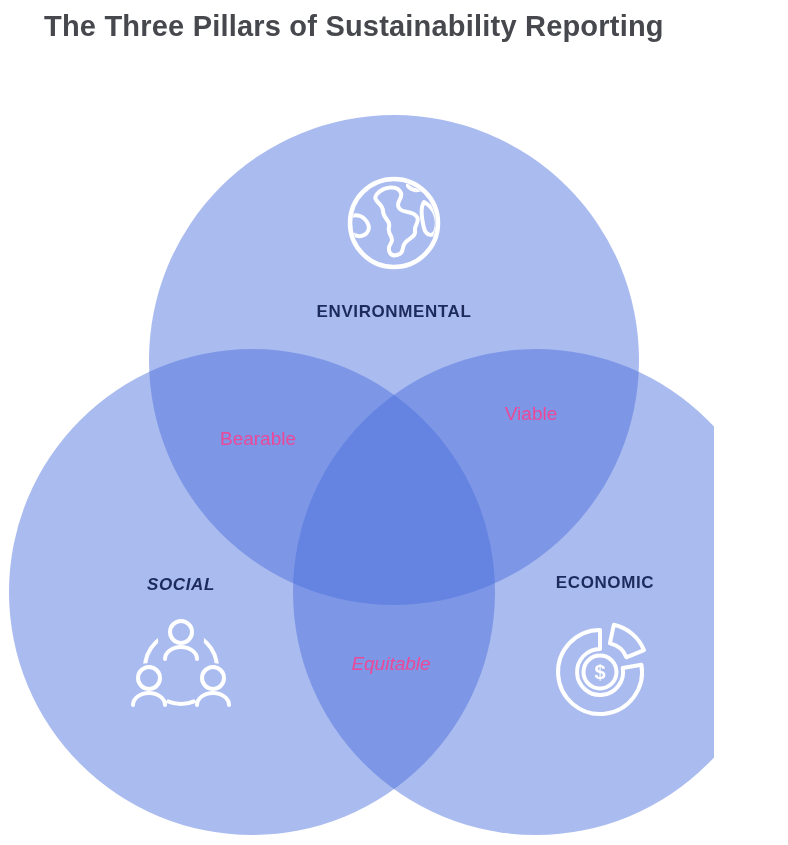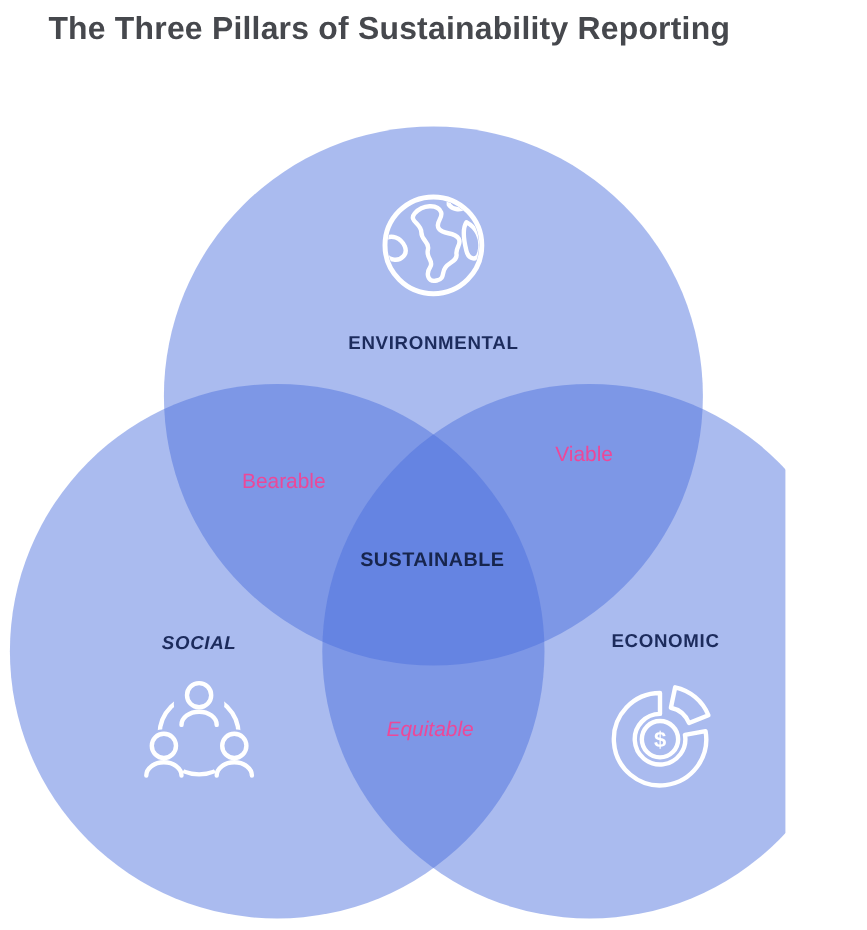--- a/index.html
+++ b/index.html
@@ -109,15 +109,14 @@
     </g>
   </svg>
 
   <div class="label pillar-label" style="left:394px; top:312px;">ENVIRONMENTAL</div>
   <div class="label pillar-label" style="left:181px; top:585px;font-style:italic;">SOCIAL</div>
   <div class="label pillar-label" style="left:605px; top:583px;">ECONOMIC</div>
 
   <div class="label overlap-label" style="left:258px; top:439px;">Bearable</div>
   <div class="label overlap-label" style="left:531px; top:414px;">Viable</div>
   <div class="label overlap-label" style="left:391px; top:664px;font-style:italic;">Equitable</div>
-  <div class="label sustainable-label" style="left:393px; top:509px;">SUSTAINABLE</div>
 
 </div>
 
 </body></html>

